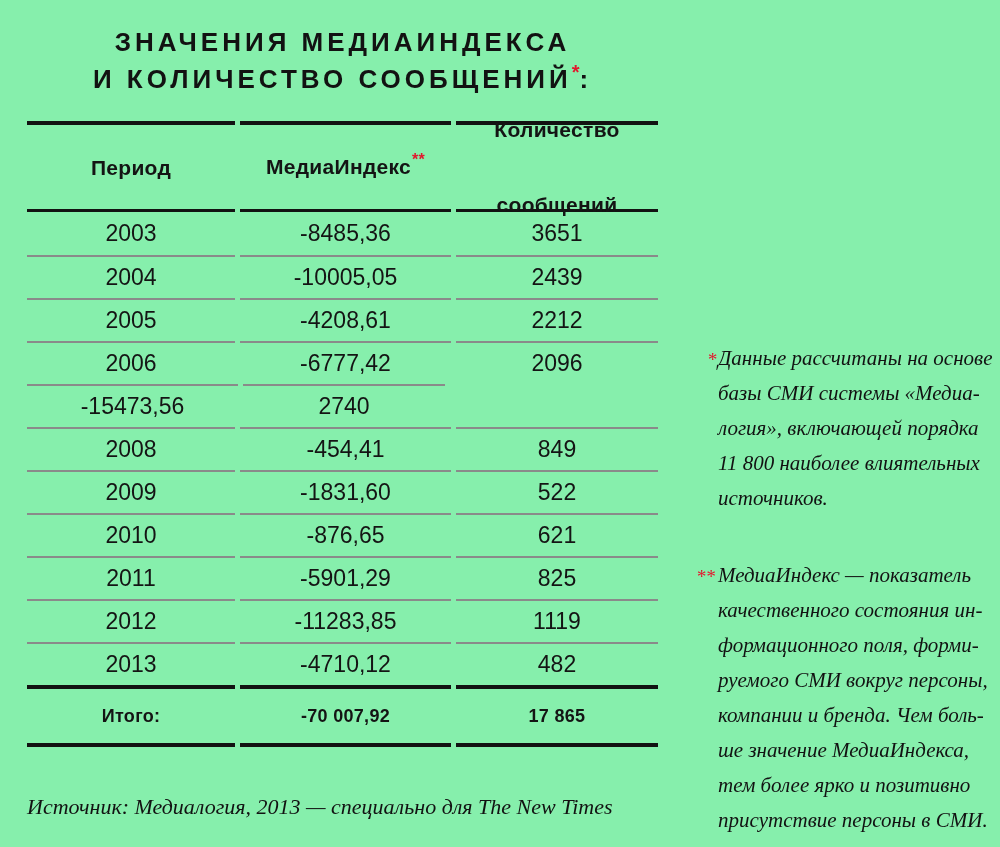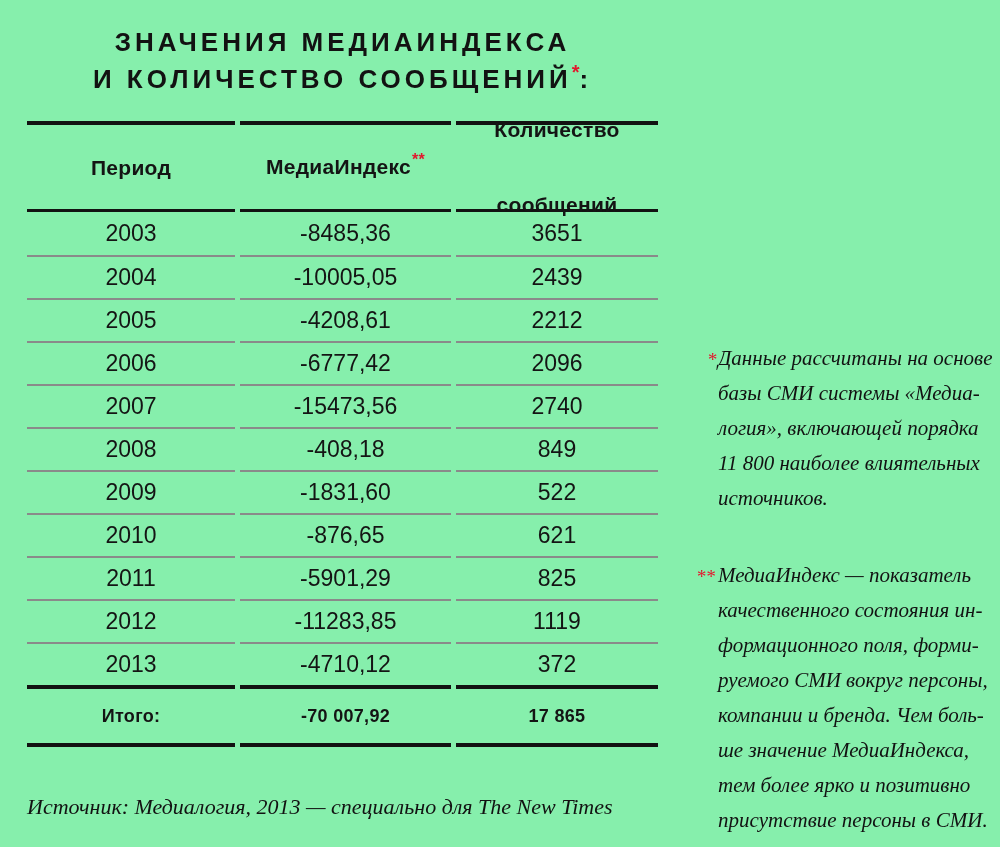--- a/index.html
+++ b/index.html
@@ -147,27 +147,26 @@
       <div class="cell c1">2005</div>
       <div class="cell c2">-4208,61</div>
       <div class="cell c3">2212</div>
     </div>
     <div class="trow tdata sep">
       <div class="cell c1">2006</div>
       <div class="cell c2">-6777,42</div>
       <div class="cell c3">2096</div>
     </div>
     <div class="trow tdata sep">
-      <div class="cell c1">2007</div>
       <div class="cell c2">-15473,56</div>
       <div class="cell c3">2740</div>
     </div>
     <div class="trow tdata sep">
       <div class="cell c1">2008</div>
-      <div class="cell c2">-408,18</div>
+      <div class="cell c2">-454,41</div>
       <div class="cell c3">849</div>
     </div>
     <div class="trow tdata sep">
       <div class="cell c1">2009</div>
       <div class="cell c2">-1831,60</div>
       <div class="cell c3">522</div>
     </div>
     <div class="trow tdata sep">
       <div class="cell c1">2010</div>
       <div class="cell c2">-876,65</div>
@@ -179,21 +178,21 @@
       <div class="cell c3">825</div>
     </div>
     <div class="trow tdata sep">
       <div class="cell c1">2012</div>
       <div class="cell c2">-11283,85</div>
       <div class="cell c3">1119</div>
     </div>
     <div class="trow tdata sep">
       <div class="cell c1">2013</div>
       <div class="cell c2">-4710,12</div>
-      <div class="cell c3">372</div>
+      <div class="cell c3">482</div>
     </div>
 
     <div class="trow ttotal">
       <div class="cell c1">Итого:</div>
       <div class="cell c2">-70&nbsp;007,92</div>
       <div class="cell c3">17&nbsp;865</div>
     </div>
 
   </div>
 

